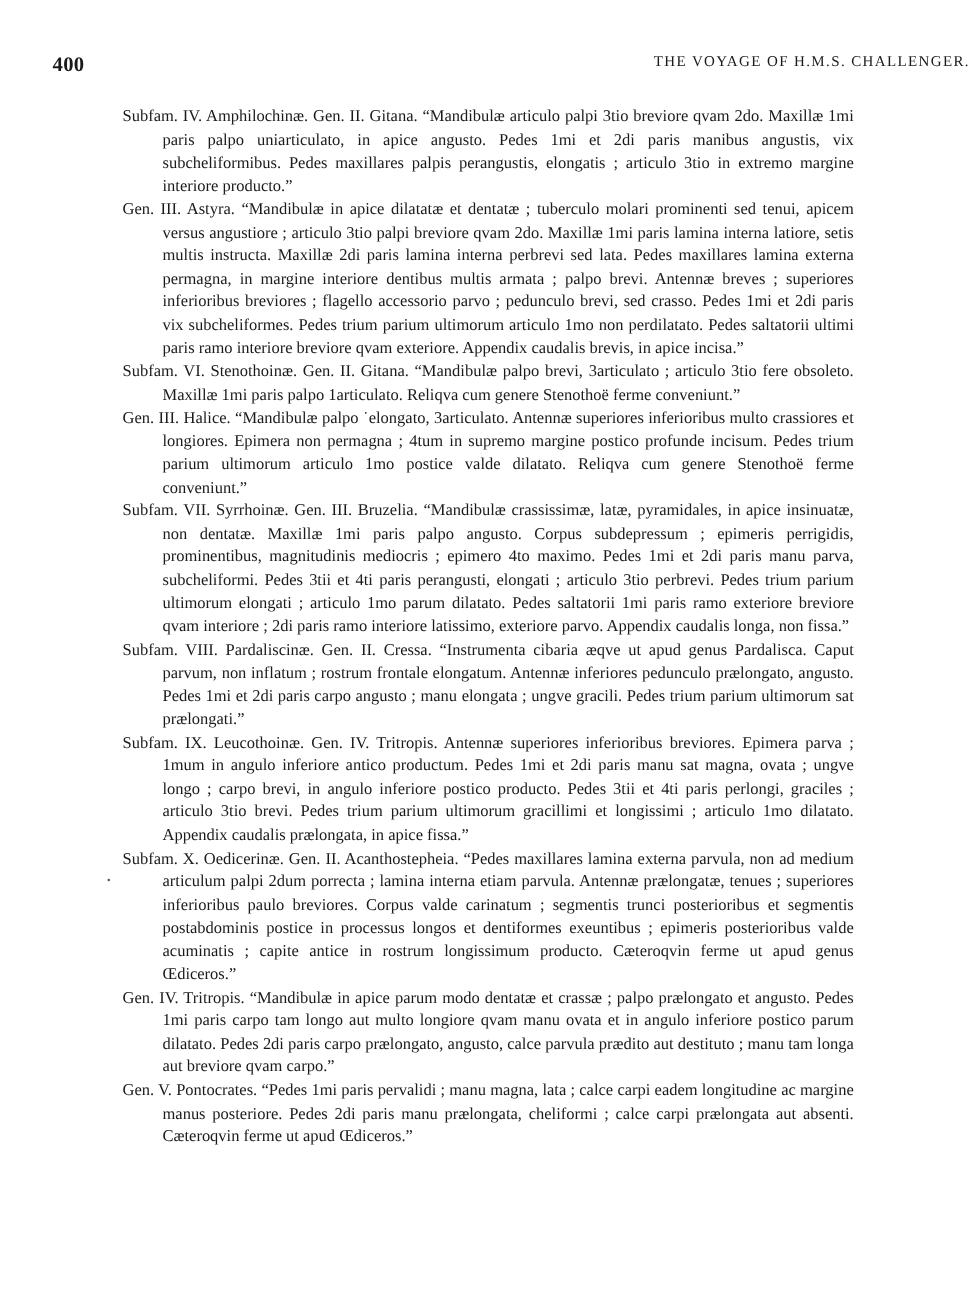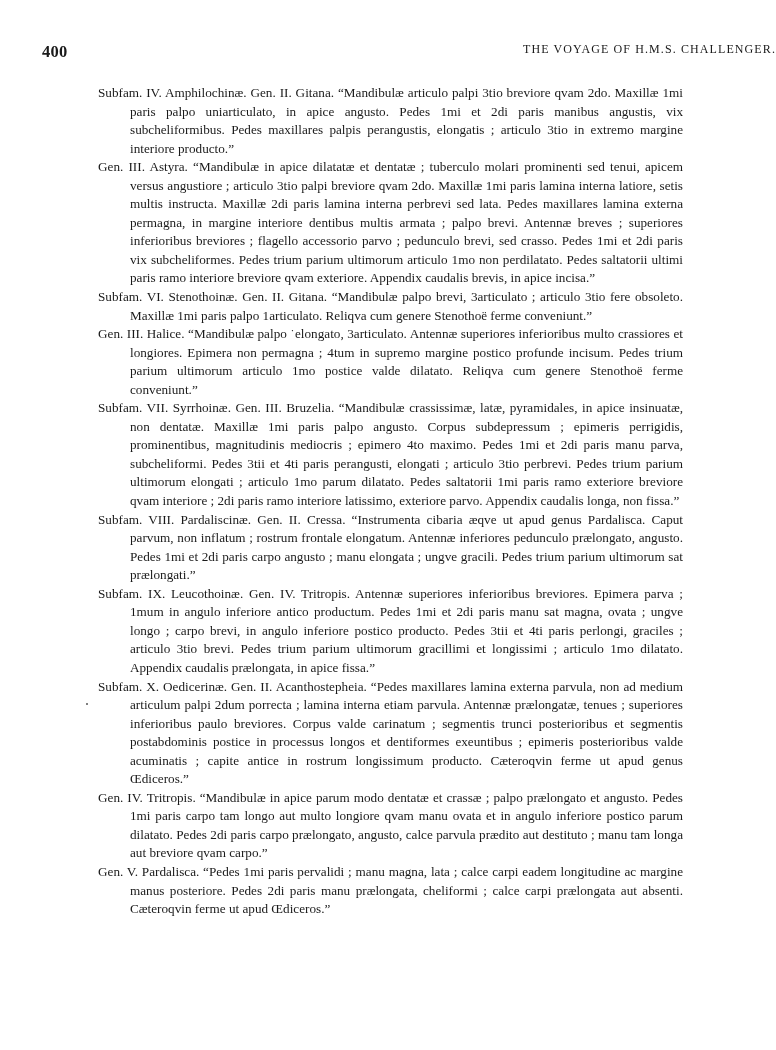--- a/index.html
+++ b/index.html
@@ -92,16 +92,16 @@
   <div class="body-block">
     <p class="entry">Subfam. IV. Amphilochinæ.  Gen. II. <span class="it">Gitana</span>.  “Mandibulæ articulo palpi 3tio breviore qvam 2do.  Maxillæ 1mi paris palpo uniarticulato, in apice angusto.  Pedes 1mi et 2di paris manibus angustis, vix subcheliformibus.  Pedes maxillares palpis perangustis, elongatis ; articulo 3tio in extremo margine interiore producto.”</p>
     <p class="entry">Gen. III. <span class="it">Astyra</span>.  “Mandibulæ in apice dilatatæ et dentatæ ; tuberculo molari prominenti sed tenui, apicem versus angustiore ; articulo 3tio palpi breviore qvam 2do.  Maxillæ 1mi paris lamina interna latiore, setis multis instructa.  Maxillæ 2di paris lamina interna perbrevi sed lata.  Pedes maxillares lamina externa permagna, in margine interiore dentibus multis armata ; palpo brevi.  Antennæ breves ; superiores inferioribus breviores ; flagello accessorio parvo ; pedunculo brevi, sed crasso.  Pedes 1mi et 2di paris vix subcheliformes.  Pedes trium parium ultimorum articulo 1mo non perdilatato.  Pedes saltatorii ultimi paris ramo interiore breviore qvam exteriore.  Appendix caudalis brevis, in apice incisa.”</p>
     <p class="entry">Subfam. VI. Stenothoinæ.  Gen. II. <span class="it">Gitana</span>.  “Mandibulæ palpo brevi, 3articulato ; articulo 3tio fere obsoleto.  Maxillæ 1mi paris palpo 1articulato.  Reliqva cum genere Stenothoë ferme conveniunt.”</p>
     <p class="entry">Gen. III. <span class="it">Halice</span>.  “Mandibulæ palpo ˙elongato, 3articulato.  Antennæ superiores inferioribus multo crassiores et longiores.  Epimera non permagna ; 4tum in supremo margine postico profunde incisum.  Pedes trium parium ultimorum articulo 1mo postice valde dilatato.  Reliqva cum genere Stenothoë ferme conveniunt.”</p>
     <p class="entry">Subfam. VII. Syrrhoinæ. Gen. III. <span class="it">Bruzelia</span>.  “Mandibulæ crassissimæ, latæ, pyramidales, in apice insinuatæ, non dentatæ.  Maxillæ 1mi paris palpo angusto.  Corpus subdepressum ; epimeris perrigidis, prominentibus, magnitudinis mediocris ; epimero 4to maximo.  Pedes 1mi et 2di paris manu parva, subcheliformi.  Pedes 3tii et 4ti paris perangusti, elongati ; articulo 3tio perbrevi.  Pedes trium parium ultimorum elongati ; articulo 1mo parum dilatato.  Pedes saltatorii 1mi paris ramo exteriore breviore qvam interiore ; 2di paris ramo interiore latissimo, exteriore parvo.  Appendix caudalis longa, non fissa.”</p>
     <p class="entry">Subfam. VIII. Pardaliscinæ.  Gen. II. <span class="it">Cressa</span>.  “Instrumenta cibaria æqve ut apud genus Pardalisca.  Caput parvum, non inflatum ; rostrum frontale elongatum.  Antennæ inferiores pedunculo prælongato, angusto.  Pedes 1mi et 2di paris carpo angusto ; manu elongata ; ungve gracili.  Pedes trium parium ultimorum sat prælongati.”</p>
     <p class="entry">Subfam. IX. Leucothoinæ.  Gen. IV. <span class="it">Tritropis</span>.  Antennæ superiores inferioribus breviores.  Epimera parva ; 1mum in angulo inferiore antico productum.  Pedes 1mi et 2di paris manu sat magna, ovata ; ungve longo ; carpo brevi, in angulo inferiore postico producto.  Pedes 3tii et 4ti paris perlongi, graciles ; articulo 3tio brevi.  Pedes trium parium ultimorum gracillimi et longissimi ; articulo 1mo dilatato.  Appendix caudalis prælongata, in apice fissa.”</p>
     <p class="entry">Subfam. X. Oedicerinæ.  Gen. II. <span class="it">Acanthostepheia</span>.  “Pedes maxillares lamina externa parvula, non ad medium articulum palpi 2dum porrecta ; lamina interna etiam parvula.  Antennæ prælongatæ, tenues ; superiores inferioribus paulo breviores.  Corpus valde carinatum ; segmentis trunci posterioribus et segmentis postabdominis postice in processus longos et dentiformes exeuntibus ; epimeris posterioribus valde acuminatis ; capite antice in rostrum longissimum producto.  Cæteroqvin ferme ut apud genus Œdiceros.”</p>
     <p class="entry">Gen. IV. <span class="it">Tritropis</span>.  “Mandibulæ in apice parum modo dentatæ et crassæ ; palpo prælongato et angusto.  Pedes 1mi paris carpo tam longo aut multo longiore qvam manu ovata et in angulo inferiore postico parum dilatato.  Pedes 2di paris carpo prælongato, angusto, calce parvula prædito aut destituto ; manu tam longa aut breviore qvam carpo.”</p>
-    <p class="entry">Gen. V. <span class="it">Pardalisca</span>.  “Pedes 1mi paris pervalidi ; manu magna, lata ; calce carpi eadem longitudine ac margine manus posteriore.  Pedes 2di paris manu prælongata, cheliformi ; calce carpi prælongata aut absenti.  Cæteroqvin ferme ut apud Œdiceros.”</p>
+    <p class="entry">Gen. V. <span class="it">Pontocrates</span>.  “Pedes 1mi paris pervalidi ; manu magna, lata ; calce carpi eadem longitudine ac margine manus posteriore.  Pedes 2di paris manu prælongata, cheliformi ; calce carpi prælongata aut absenti.  Cæteroqvin ferme ut apud Œdiceros.”</p>
   </div>
 
 </div>
 
 </body></html>

